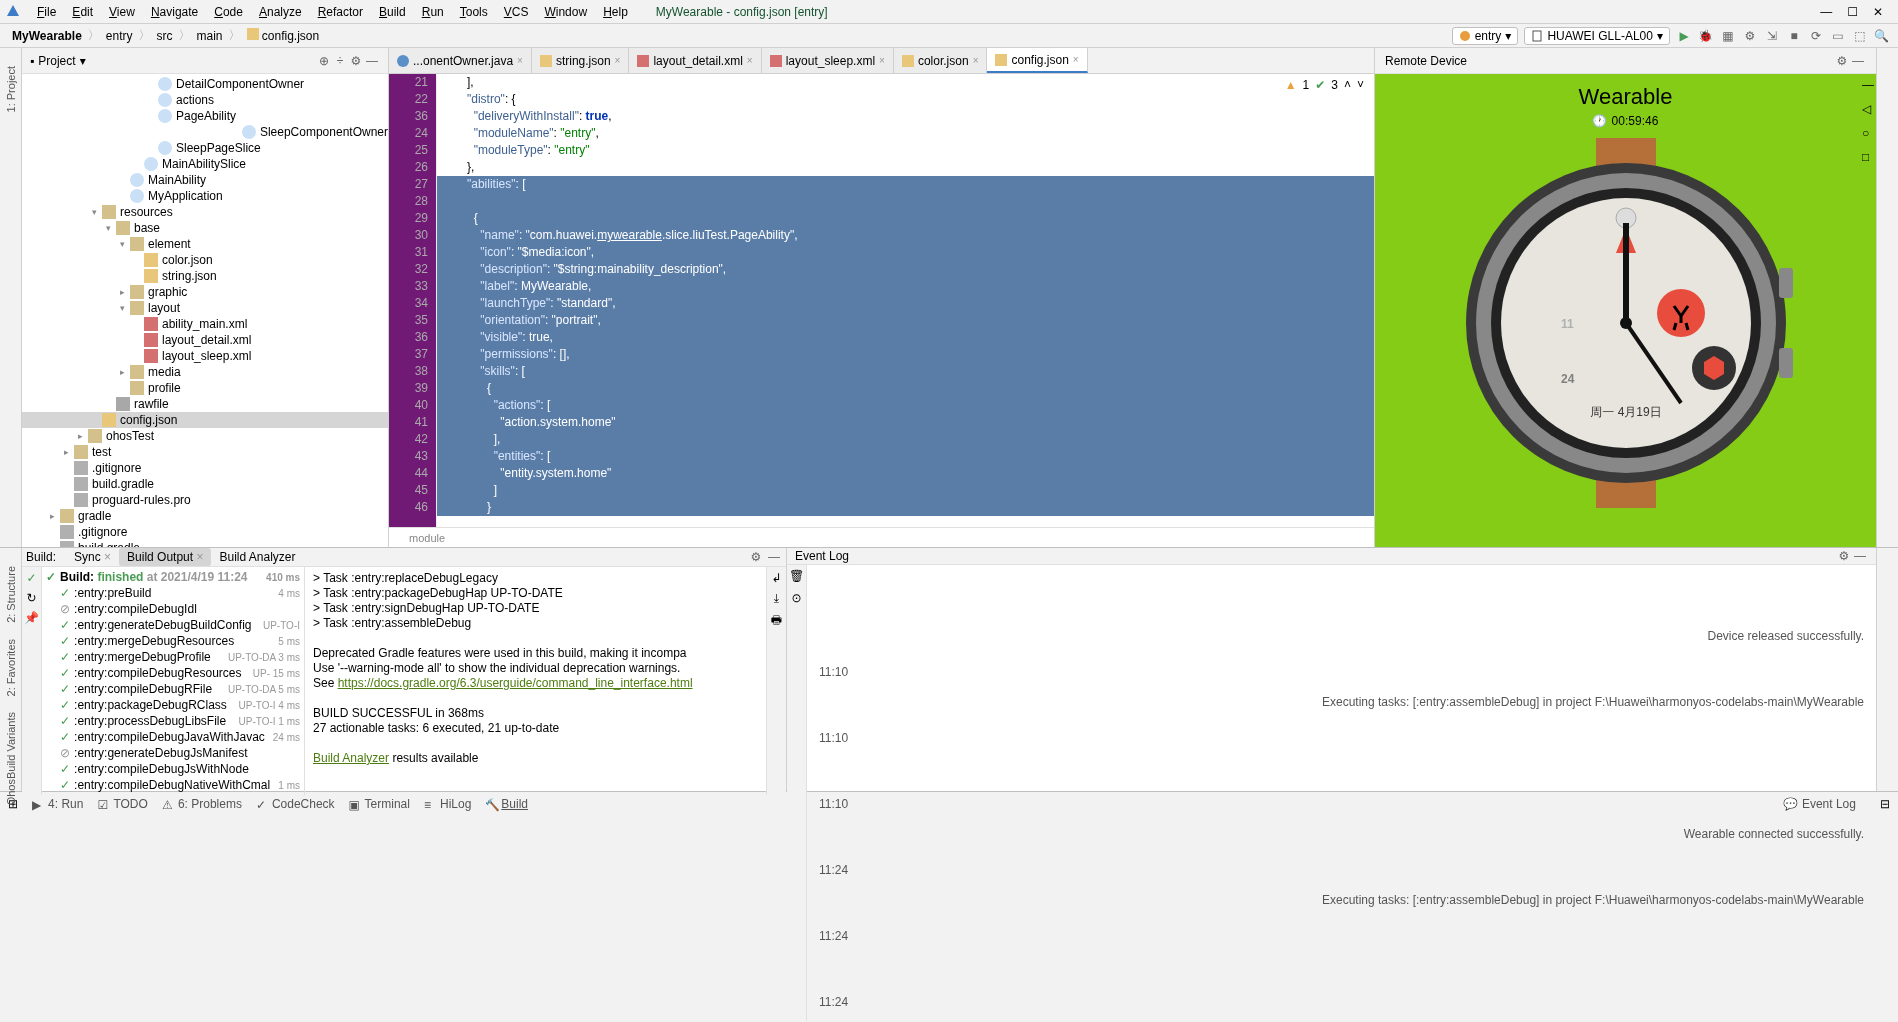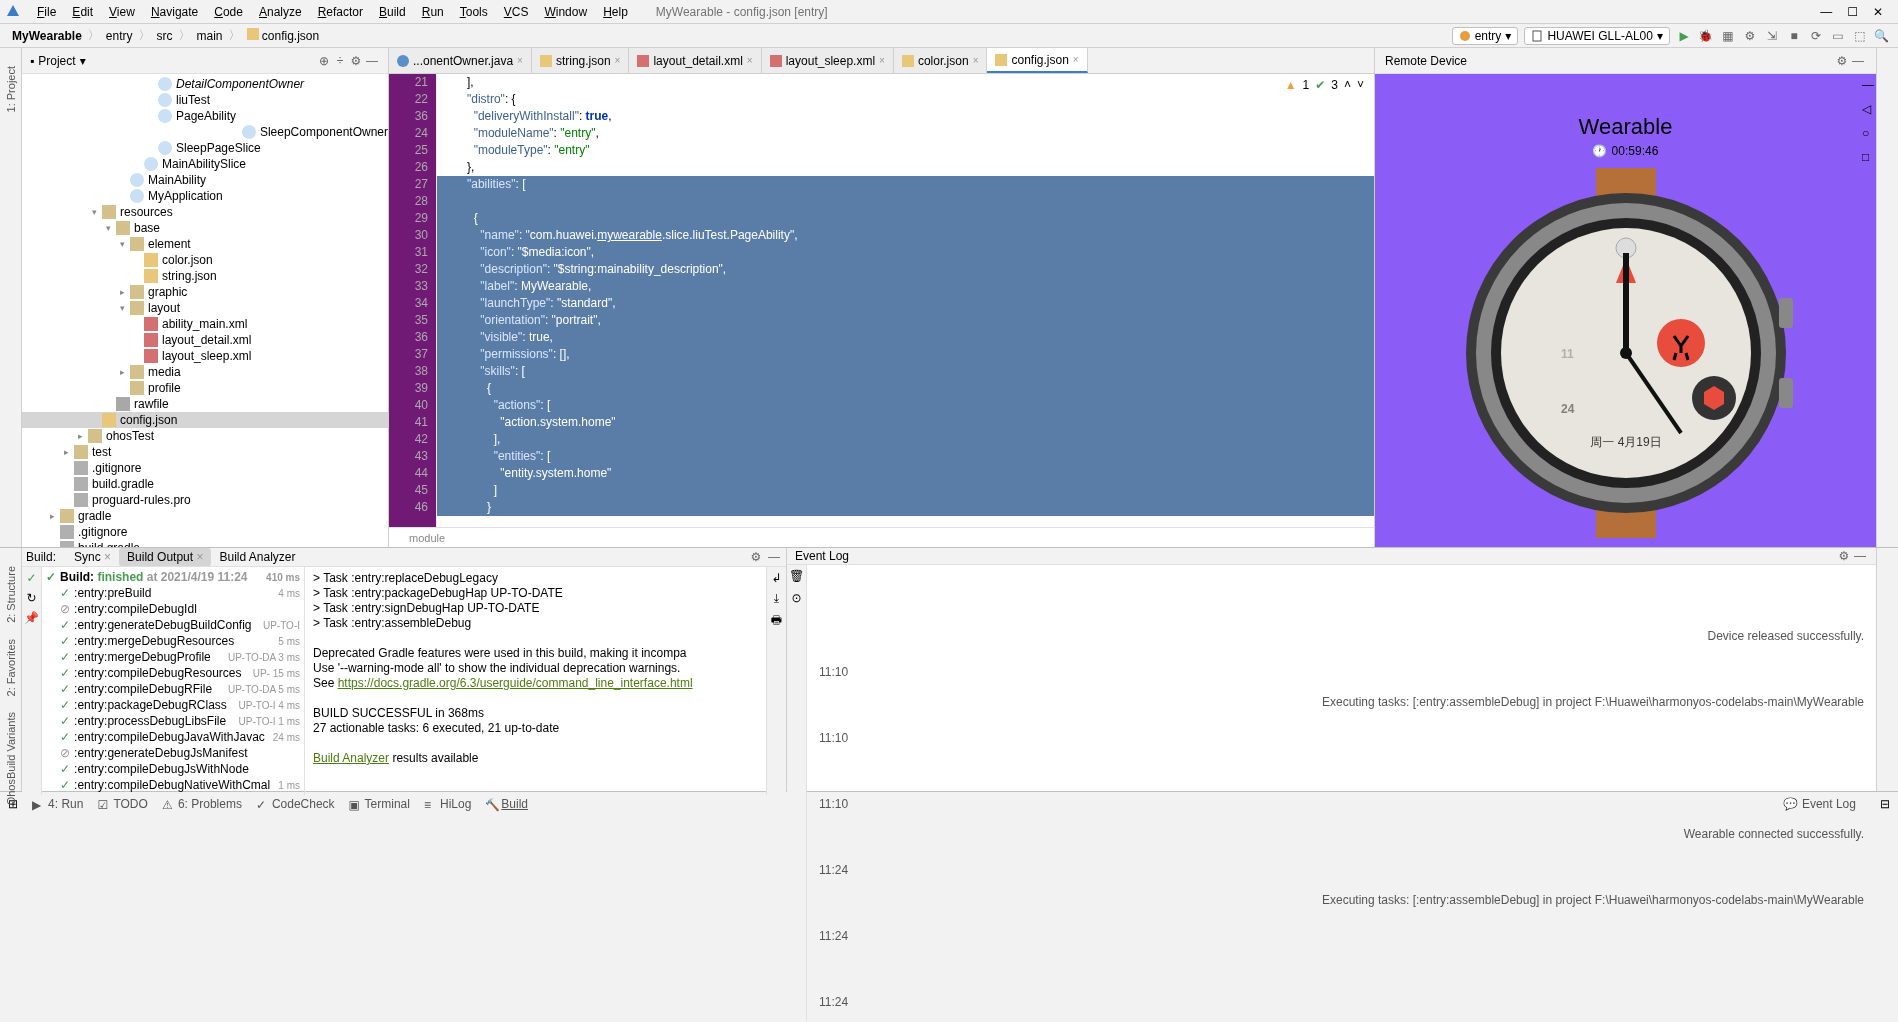--- a/index.html
+++ b/index.html
@@ -1,21 +1,21 @@
 <!DOCTYPE html>
 <html><head>
 <meta charset="utf-8">
 <style>
 * { margin: 0; padding: 0; box-sizing: border-box; font-family: -apple-system, BlinkMacSystemFont, "Segoe UI", Arial, sans-serif; font-size: 12px; }
 body { background: #f2f2f2; overflow: hidden; width: 1898px; height: 1022px; position: relative; }
 .menubar { height: 24px; background: #f2f2f2; display: flex; align-items: center; padding: 0 5px; border-bottom: 1px solid #d0d0d0; }
 .menubar .logo { width: 16px; height: 16px; margin-right: 8px; }
 .menubar .menu-item { padding: 2px 8px; cursor: pointer; }
 .menubar .menu-item u { text-decoration: underline; }
-.menubar .title { margin-left: 20px; color: #737373; }
+.menubar .title { margin-left: 20px; color: #14532d; }
 .menubar .win-controls { margin-left: auto; display: flex; gap: 15px; padding-right: 10px; }
 .breadcrumb-bar { height: 24px; background: #f2f2f2; display: flex; align-items: center; padding: 0 8px; border-bottom: 1px solid #d0d0d0; }
 .breadcrumb-bar .crumb { padding: 0 4px; font-weight: bold; }
 .breadcrumb-bar .sep { color: #999; padding: 0 2px; }
 .breadcrumb-bar .right-controls { margin-left: auto; display: flex; align-items: center; gap: 6px; }
 .dropdown { border: 1px solid #c0c0c0; padding: 1px 6px; background: #fff; display: flex; align-items: center; gap: 4px; border-radius: 3px; }
 .toolbar-icon { width: 16px; height: 16px; display: inline-flex; align-items: center; justify-content: center; color: #666; }
 .main-area { display: flex; height: 499px; }
 .left-gutter { width: 22px; background: #f2f2f2; border-right: 1px solid #d0d0d0; display: flex; flex-direction: column; align-items: center; padding-top: 10px; }
 .left-gutter .vtab { writing-mode: vertical-rl; transform: rotate(180deg); padding: 8px 2px; font-size: 11px; color: #555; }
@@ -49,21 +49,21 @@
 .code-line.sel { background: #5a7da8; color: #fff; }
 .code-line.sel .key { color: #d8e6ff; }
 .code-line.sel .str { color: #fff; }
 .key { color: #3d5f8f; }
 .str { color: #008000; }
 .val { color: #0033b3; font-weight: bold; }
 .inspect-bar { position: absolute; top: 4px; right: 10px; display: flex; gap: 6px; align-items: center; font-size: 11px; }
 .warn-ic { color: #e8a33d; }
 .chk-ic { color: #499c54; }
 .status-bar-editor { height: 20px; border-top: 1px solid #e0e0e0; padding-left: 20px; color: #888; font-size: 11px; display: flex; align-items: center; }
-.device-panel { width: 502px; background: #8b5cf6; border-left: 1px solid #d0d0d0; display: flex; flex-direction: column; position: relative; gap: 30px; }
+.device-panel { width: 502px; background: #84cc16; border-left: 1px solid #d0d0d0; display: flex; flex-direction: column; position: relative; }
 .device-header { height: 26px; display: flex; align-items: center; padding: 0 10px; border-bottom: 1px solid #e0e0e0; background: #f2f2f2; }
 .device-content { flex: 1; display: flex; flex-direction: column; align-items: center; padding-top: 10px; }
 .device-title { font-size: 22px; font-weight: 500; }
 .device-time { font-size: 14px; margin-top: 4px; display: flex; align-items: center; gap: 4px; }
 .watch-svg { margin-top: 10px; }
 .right-gutter { width: 22px; background: #f2f2f2; border-left: 1px solid #d0d0d0; }
 .bottom-panels { display: flex; height: 244px; border-top: 1px solid #c0c0c0; }
 .build-panel { width: 765px; background: #fff; display: flex; flex-direction: column; border-right: 1px solid #d0d0d0; }
 .build-tabs { height: 24px; display: flex; align-items: center; padding: 0 4px; background: #f2f2f2; border-bottom: 1px solid #e0e0e0; gap: 2px; }
 .build-tab { padding: 2px 8px; }
@@ -161,29 +161,29 @@
       <span>▪</span>
       <span class="title" style="margin-left:4px">Project</span>
       <span style="margin-left:4px">▾</span>
       <div class="spacer"></div>
       <span class="toolbar-icon">⊕</span>
       <span class="toolbar-icon">÷</span>
       <span class="toolbar-icon">⚙</span>
       <span class="toolbar-icon">—</span>
     </div>
     <div class="tree" id="project-tree">
-        <div class="tree-row" style="padding-left: 126px; font-style: italic;">
+        <div class="tree-row" style="padding-left: 126px;">
           <span class="chev"></span>
           <span class="icon ic-class"></span>
           <span>DetailComponentOwner</span>
         </div>
         <div class="tree-row" style="padding-left: 126px;">
           <span class="chev"></span>
           <span class="icon ic-class"></span>
-          <span>liuTest</span>
+          <span>actions</span>
         </div>
         <div class="tree-row" style="padding-left: 126px;">
           <span class="chev"></span>
           <span class="icon ic-class"></span>
           <span>PageAbility</span>
         </div>
         <div class="tree-row" style="padding-left: 126px; justify-content: flex-end;">
           <span class="chev"></span>
           <span class="icon ic-class"></span>
           <span>SleepComponentOwner</span>

